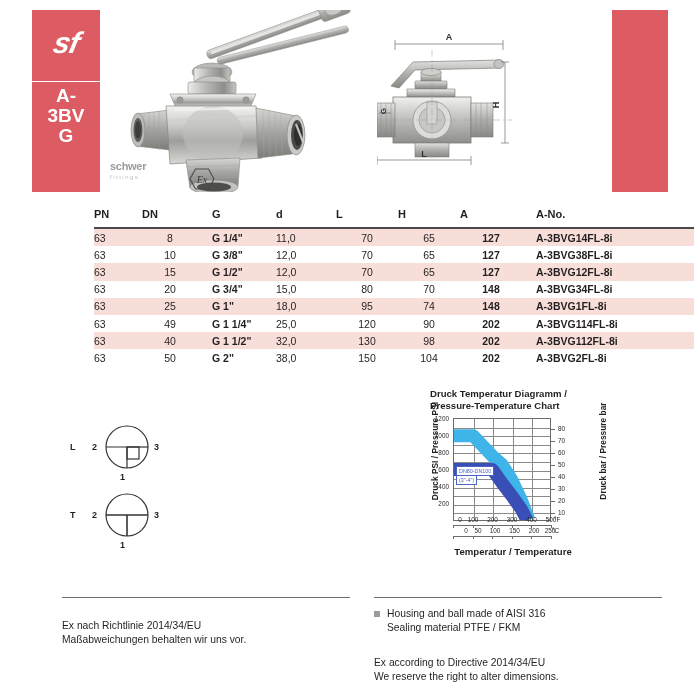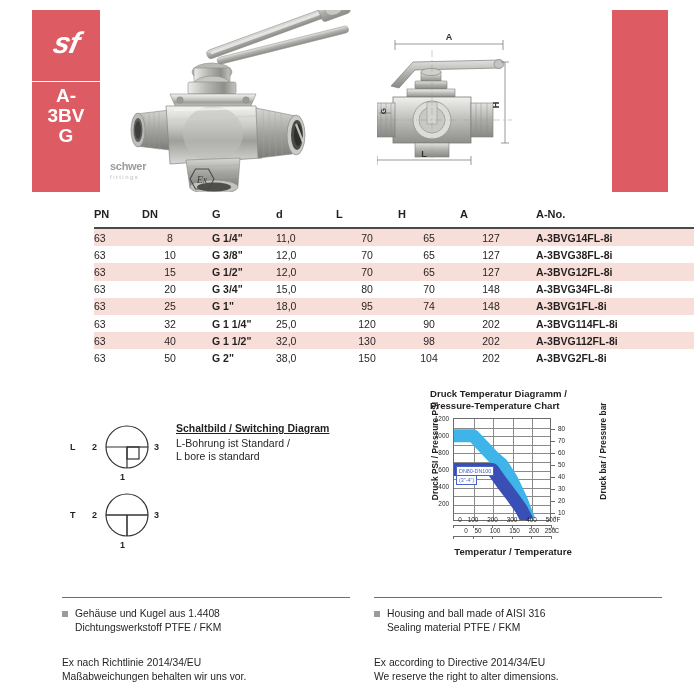--- a/index.html
+++ b/index.html
@@ -47,21 +47,21 @@
     padding:0 0 7px 0; border-bottom:2.2px solid #4a4a4a;
   }
   table.spec td { padding:2.6px 0; color:#231f20; font-size:10.5px; }
   table.spec tr.alt td { background:#f8ded9; }
   .c-pn { width:48px; text-align:left; }
   .c-dn { width:56px; text-align:center; }
   .c-g  { width:78px; text-align:left; padding-left:14px !important; font-weight:bold; }
   .c-d  { width:60px; text-align:left; }
   .c-l  { width:62px; text-align:center; }
   .c-h  { width:62px; text-align:center; }
-  .c-a  { width:62px; text-align:center; }
+  .c-a  { width:62px; text-align:center;font-weight:bold; }
   .c-no { text-align:left; padding-left:14px !important; font-weight:bold; }
   th.c-pn, th.c-dn { text-align:center; }
   th.c-g { text-align:left; }
   th.c-d, th.c-l, th.c-h, th.c-a { text-align:center; }
   th.c-no { text-align:left; }
 
   
   .switch-block { position:absolute; left:62px; top:418px; width:330px; }
   .sw-row { position:relative; height:68px; }
   .sw-label { position:absolute; left:8px; top:24px; font-size:9px; font-weight:bold; }
@@ -374,21 +374,21 @@
           <td class="c-dn">25</td>
           <td class="c-g">G 1"</td>
           <td class="c-d">18,0</td>
           <td class="c-l">95</td>
           <td class="c-h">74</td>
           <td class="c-a">148</td>
           <td class="c-no">A-3BVG1FL-8i</td>
         </tr>
         <tr>
           <td class="c-pn">63</td>
-          <td class="c-dn">32</td>
+          <td class="c-dn">49</td>
           <td class="c-g">G 1 1/4"</td>
           <td class="c-d">25,0</td>
           <td class="c-l">120</td>
           <td class="c-h">90</td>
           <td class="c-a">202</td>
           <td class="c-no">A-3BVG114FL-8i</td>
         </tr>
         <tr class="alt">
           <td class="c-pn">63</td>
           <td class="c-dn">40</td>
@@ -420,25 +420,20 @@
       <span class="sw-p2">2</span>
       <span class="sw-p3">3</span>
       <span class="sw-p1">1</span>
       <span class="sw-svg">
         <svg width="46" height="46" viewBox="0 0 46 46">
           <circle cx="23" cy="23" r="21" fill="none" stroke="#333" stroke-width="1.2"></circle>
           <path d="M2 23 L23 23 L23 44" fill="none" stroke="#333" stroke-width="1.2"></path>
           <path d="M23 23 L44 23" fill="none" stroke="#333" stroke-width="1.2"></path>
           <rect x="23" y="23" width="12" height="12" fill="none" stroke="#333" stroke-width="1.2"></rect>
         </svg>
-      </span>
-      <span class="sw-text">
-        <span class="sw-title">Schaltbild / Switching Diagram</span>
-        <span>L-Bohrung ist Standard /</span><br>
-        <span>L bore is standard</span>
       </span>
     </div>
 
     <div class="sw-row">
       <span class="sw-label">T</span>
       <span class="sw-p2">2</span>
       <span class="sw-p3">3</span>
       <span class="sw-p1">1</span>
       <span class="sw-svg">
         <svg width="46" height="46" viewBox="0 0 46 46">
@@ -541,25 +536,20 @@
 
     <div class="x-title">Temperatur / Temperature</div>
     <div class="y-title-l">Druck PSI / Pressure PSI</div>
     <div class="y-title-r">Druck bar / Pressure bar</div>
   </div>
 
   <div class="footer">
 
     <div class="foot-col" style="left:0;">
       <div class="foot-rule"></div>
-      <div class="foot-li">
-        <span class="bullet"></span>
-        <span>Gehäuse und Kugel aus 1.4408</span><br>
-        <span>Dichtungswerkstoff PTFE / FKM</span>
-      </div>
       <div class="foot-p">
         <span>Ex nach Richtlinie 2014/34/EU</span><br>
         <span>Maßabweichungen behalten wir uns vor.</span>
       </div>
     </div>
 
     <div class="foot-col" style="left:312px;">
       <div class="foot-rule"></div>
       <div class="foot-li">
         <span class="bullet"></span>

